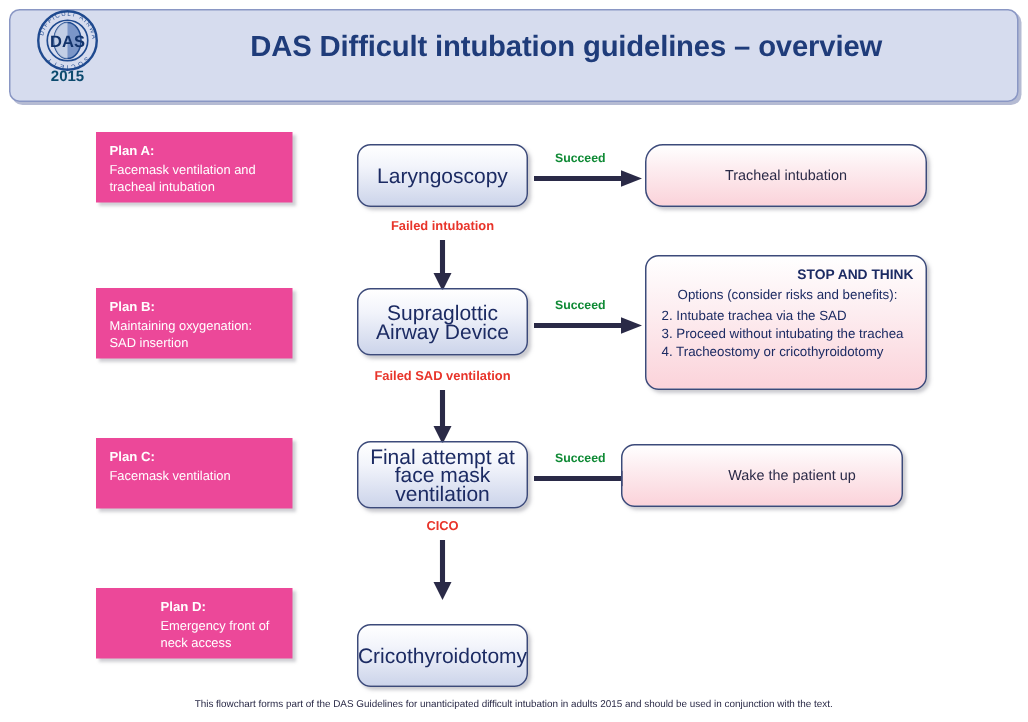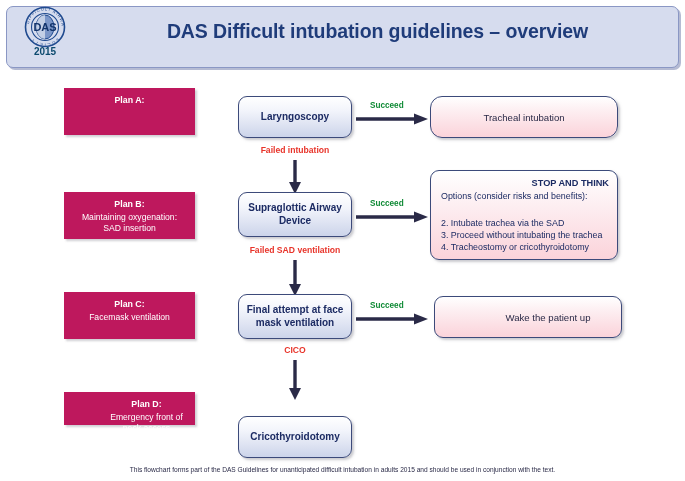--- a/index.html
+++ b/index.html
@@ -59,28 +59,27 @@
     width: 62px;
     text-align: center;
     font-size: 10px;
     font-weight: bold;
     color: #0c4a6e;
   }
 
   
   .plan-box {
     position: absolute;
-    background: #be185d;
+    background: #ec4899;
     box-sizing: border-box;
     padding: 7px 9px 6px 9px;
     color: #ffffff;
     font-size: 8.6px;
     line-height: 11.6px;
     box-shadow: 2px 2px 2px rgba(150,150,160,0.45);
-    text-align: center;
   }
   .plan-title {
     font-weight: bold;
     display: block;
     margin-bottom: 1px;
     font-size: 8.8px;
   }
   .plan-desc { display: block; }
 
   
@@ -91,22 +90,22 @@
     border-radius: 9px;
     display: flex;
     align-items: center;
     justify-content: center;
     text-align: center;
     box-shadow: 2px 2px 2.5px rgba(150,150,160,0.5);
   }
   .proc-blue {
     background: linear-gradient(to bottom, #ffffff 0%, #f2f4fb 35%, #ccd4ea 100%);
     color: #1c2b63;
-    font-weight: bold;
-    font-size: 10px;
+    font-weight: normal;
+    font-size: 14px;
     line-height: 12.5px;
   }
   .proc-pink {
     background: linear-gradient(to bottom, #ffffff 0%, #fdeef1 35%, #fbd3da 100%);
     color: #2a2a47;
     font-weight: normal;
     font-size: 9.6px;
   }
   .proc-pink-list {
     background: linear-gradient(to bottom, #ffffff 0%, #fdeef1 40%, #fbd3da 100%);
@@ -119,21 +118,22 @@
   }
   .stop-title {
     display: block;
     text-align: right;
     font-weight: bold;
     font-size: 9.2px;
     margin-bottom: 1px;
   }
   .stop-sub {
     display: block;
-    margin-bottom: 14px;
+    text-align: center;
+    margin-bottom: 1px;
   }
   .stop-item { display: block; }
 
   
   .v-arrow {
     position: absolute;
     width: 16px;
   }
   .h-arrow {
     position: absolute;
@@ -191,20 +191,21 @@
       <textPath href="#ringbot" startOffset="22%">SOCIETY</textPath>
     </text>
   </svg>
   <div class="logo-year">2015</div>
 </div>
 
 <div class="header-title">DAS Difficult intubation guidelines – overview</div>
 
 <div class="plan-box" style="left:64px; top:88px; width:131px; height:47px;">
   <span class="plan-title">Plan A:</span>
+  <span class="plan-desc">Facemask ventilation and tracheal intubation</span>
 </div>
 
 <div class="proc-box proc-blue" style="left:238px; top:96px; width:114px; height:42px;">
   <span>Laryngoscopy</span>
 </div>
 
 <div class="label-succeed" style="left:370px; top:101px;">Succeed</div>
 
 <svg class="h-arrow" style="left:356px; top:112px; width:75px;" width="75" height="14" viewBox="0 0 75 14">
   <line x1="0" y1="7" x2="60" y2="7" stroke="#2a2a47" stroke-width="3.4"></line>
@@ -262,32 +263,32 @@
   <span>Final attempt at face mask ventilation</span>
 </div>
 
 <div class="label-succeed" style="left:370px; top:301px;">Succeed</div>
 
 <svg class="h-arrow" style="left:356px; top:312px; width:75px;" width="75" height="14" viewBox="0 0 75 14">
   <line x1="0" y1="7" x2="60" y2="7" stroke="#2a2a47" stroke-width="3.4"></line>
   <polygon points="58,1.5 72,7 58,12.5" fill="#2a2a47"></polygon>
 </svg>
 
-<div class="proc-box proc-pink" style="left:434px; top:296px; width:188px; height:42px;padding-left:40px;">
+<div class="proc-box proc-pink" style="left:414px; top:296px; width:188px; height:42px;padding-left:40px;">
   <span>Wake the patient up</span>
 </div>
 
 <div class="label-fail" style="left:238px; top:345px; width:114px;">CICO</div>
 
 <svg class="v-arrow" style="left:287px; top:360px;" width="16" height="42" viewBox="0 0 16 42">
   <line x1="8" y1="0" x2="8" y2="30" stroke="#2a2a47" stroke-width="3.4"></line>
   <polygon points="2,28 14,28 8,40" fill="#2a2a47"></polygon>
 </svg>
 
-<div class="plan-box" style="left:64px; top:392px; width:131px; height:33px;padding-left:43px;">
+<div class="plan-box" style="left:64px; top:392px; width:131px; height:47px;padding-left:43px;">
   <span class="plan-title">Plan D:</span>
   <span class="plan-desc">Emergency front of neck access</span>
 </div>
 
 <div class="proc-box proc-blue" style="left:238px; top:416px; width:114px; height:42px;">
   <span>Cricothyroidotomy</span>
 </div>
 
 <div class="footer-note">This flowchart forms part of the DAS Guidelines for unanticipated difficult intubation in adults 2015 and should be used in conjunction with the text.</div>
 

